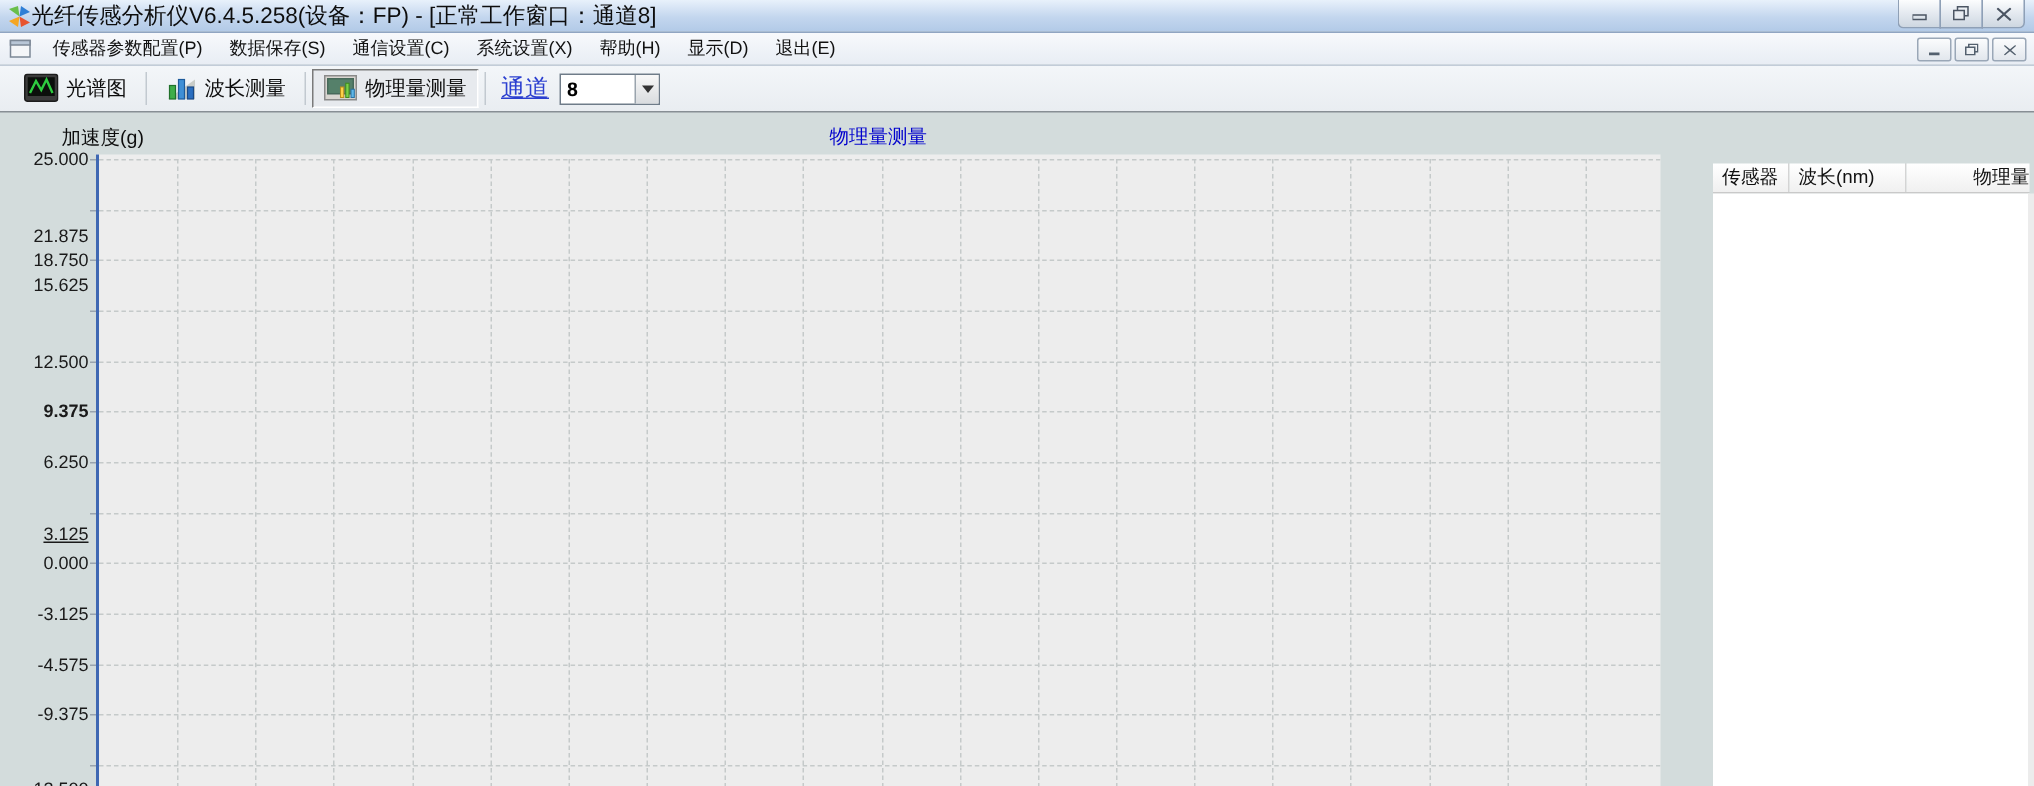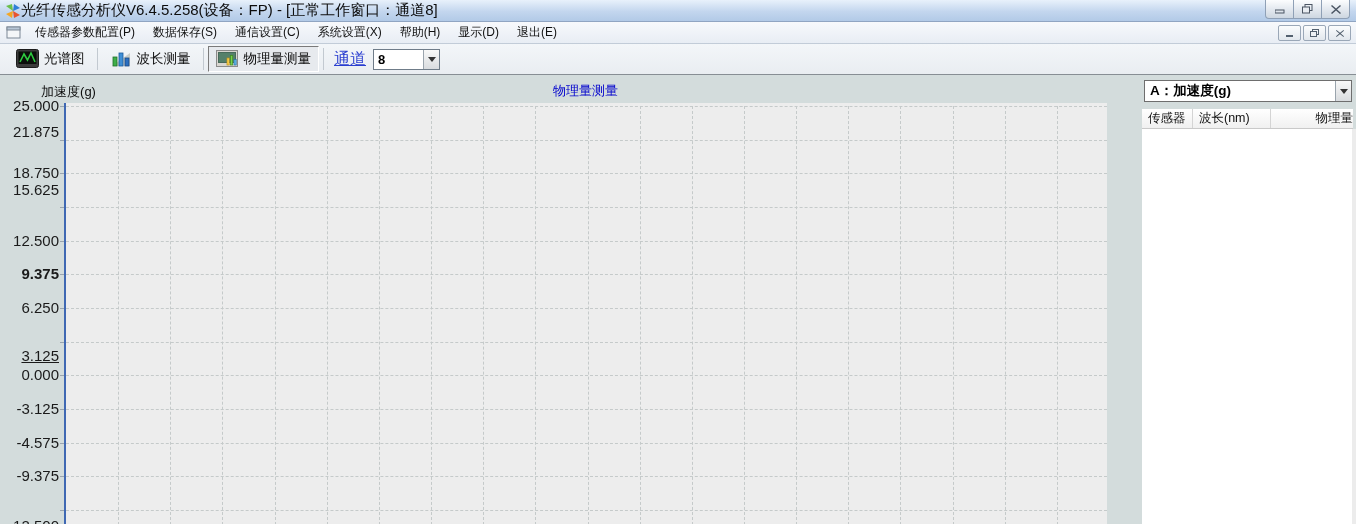--- a/index.html
+++ b/index.html
@@ -77,21 +77,21 @@
     color:#0d0d0d;font-size:13px;margin-left:16px;
   }
   .plot{
     position:absolute;left:64px;top:28px;width:1043px;height:422px;
     background:#ededed;border-left:2px solid #3f68b3;overflow:hidden;
   }
   .hgrid{position:absolute;left:0;right:0;height:0;border-top:1px dashed #c5caca;}
   .vgrid{position:absolute;top:3px;bottom:0;width:0;border-left:1px dashed #c5caca;}
   .ytick{
     position:absolute;left:0;width:59px;text-align:right;
-    font-size:15px;color:#1a1a1a;line-height:14px;
+    font-size:12px;color:#1a1a1a;line-height:14px;
   }
   .ytickmark{position:absolute;left:60px;width:4px;height:1px;background:#9aa4ae;}
   
   .side-panel{position:absolute;left:1141px;top:78px;width:215px;bottom:0;}
   .sensor-combo{
     position:absolute;left:3px;top:2px;width:208px;height:22px;background:#fff;
     border:1px solid #6e6e6e;
   }
   .sensor-text{font-weight:bold;font-size:13.5px;color:#000;padding-left:5px;line-height:20px;
     white-space:nowrap;overflow:hidden;}
@@ -252,21 +252,21 @@
         <div class="vgrid" style="left: 677.95px;"></div>
         <div class="vgrid" style="left: 730.1px;"></div>
         <div class="vgrid" style="left: 782.25px;"></div>
         <div class="vgrid" style="left: 834.4px;"></div>
         <div class="vgrid" style="left: 886.55px;"></div>
         <div class="vgrid" style="left: 938.7px;"></div>
         <div class="vgrid" style="left: 990.85px;"></div>
       </div>
   <div class="ytick" style="top: 24px;">25.000</div>
       <div class="ytickmark" style="top: 31px;"></div>
-      <div class="ytick" style="top: 50px; text-align: right;">21.875</div>
+      <div class="ytick" style="top: 75px; text-align: right;">21.875</div>
       <div class="ytickmark" style="top: 64.67px;"></div>
       <div class="ytick" style="top: 91.34px;">18.750</div>
       <div class="ytickmark" style="top: 98.34px;"></div>
       <div class="ytick" style="top: 108px;">15.625</div>
       <div class="ytickmark" style="top: 132.01px;"></div>
       <div class="ytick" style="top: 158.68px;">12.500</div>
       <div class="ytickmark" style="top: 165.68px;"></div>
       <div class="ytick" style="top: 192.35px; font-weight: bold;">9.375</div>
       <div class="ytickmark" style="top: 199.35px;"></div>
       <div class="ytick" style="top: 226.02px;">6.250</div>
@@ -279,26 +279,20 @@
       <div class="ytickmark" style="top: 334.03px;"></div>
       <div class="ytick" style="top: 360.7px;">-4.575</div>
       <div class="ytickmark" style="top: 367.7px;"></div>
       <div class="ytick" style="top: 394.37px;">-9.375</div>
       <div class="ytickmark" style="top: 401.37px;"></div>
       <div class="ytick" style="top: 444px; text-align: right;">-12.500</div>
       <div class="ytickmark" style="top: 435.04px;"></div>
     </div>
 
   <div class="side-panel">
-    <div class="sensor-combo">
-      <div class="sensor-text">A：加速度(g)</div>
-      <div class="combo-btn">
-        <span class="arrow-down"></span>
-      </div>
-    </div>
     <div class="table-header">
       <div class="th c0">传感器</div>
       <div class="th c1">波长(nm)</div>
       <div class="th c2">物理量</div>
     </div>
     <div class="list-area"></div>
     <div class="scroll-strip"></div>
   </div>
 
 </div>

